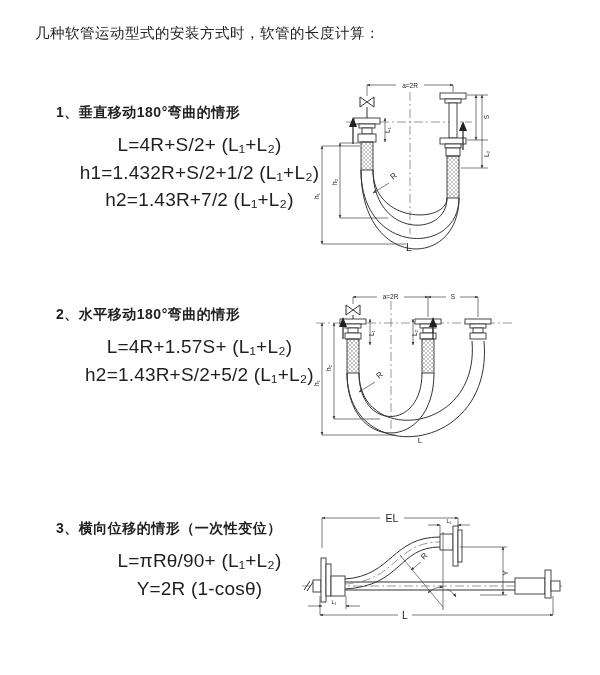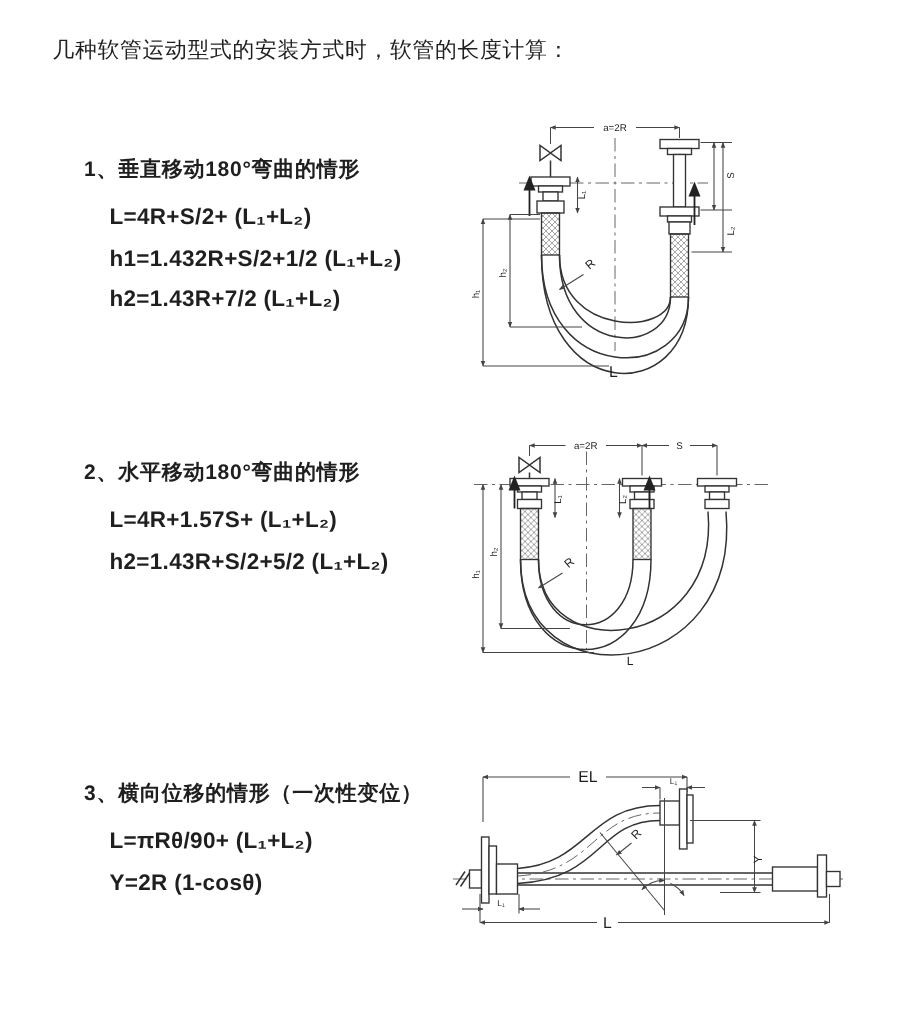--- a/index.html
+++ b/index.html
@@ -3,21 +3,21 @@
 <meta charset="utf-8">
 <style>
   html,body{margin:0;padding:0;}
   body{
     width:600px;height:675px;position:relative;background:#fff;overflow:hidden;
     font-family:"Liberation Sans","DejaVu Sans",sans-serif;color:#1f1f1f;
   }
   .title{position:absolute;left:35px;top:24px;font-size:14.5px;font-weight:400;letter-spacing:.5px;}
   .sec{position:absolute;left:32px;width:270px;margin-left:24px;}
   .sec .h{font-size:14px;font-weight:600;letter-spacing:.5px;margin-bottom:9px;}
-  .sec .f{font-size:15px;font-weight:700;letter-spacing:.2px;line-height:27.5px;padding-left:17px;white-space:nowrap;}
+  .sec .f{font-size:19px;font-weight:400;letter-spacing:.2px;line-height:27.5px;padding-left:17px;white-space:nowrap;text-align:center;}
   svg{position:absolute;}
   svg text{font-family:"Liberation Sans","DejaVu Sans",sans-serif;fill:#1f1f1f;}
   .draw{stroke:#333;stroke-width:1;fill:none;}
   .part{stroke:#333;stroke-width:.9;fill:#fff;}
   .hatched{stroke:#333;stroke-width:.9;fill:url(#hatch);}
   .dim{stroke:#444;stroke-width:.7;fill:none;}
   .cl{stroke:#555;stroke-width:.6;fill:none;stroke-dasharray:9 3 2 3;}
   .mv{stroke:#222;stroke-width:1.2;fill:none;}
   .t5{font-size:5.5px;} .t6{font-size:6.5px;} .t8{font-size:8px;} .t10{font-size:10.5px;font-weight:500;}
 </style>

